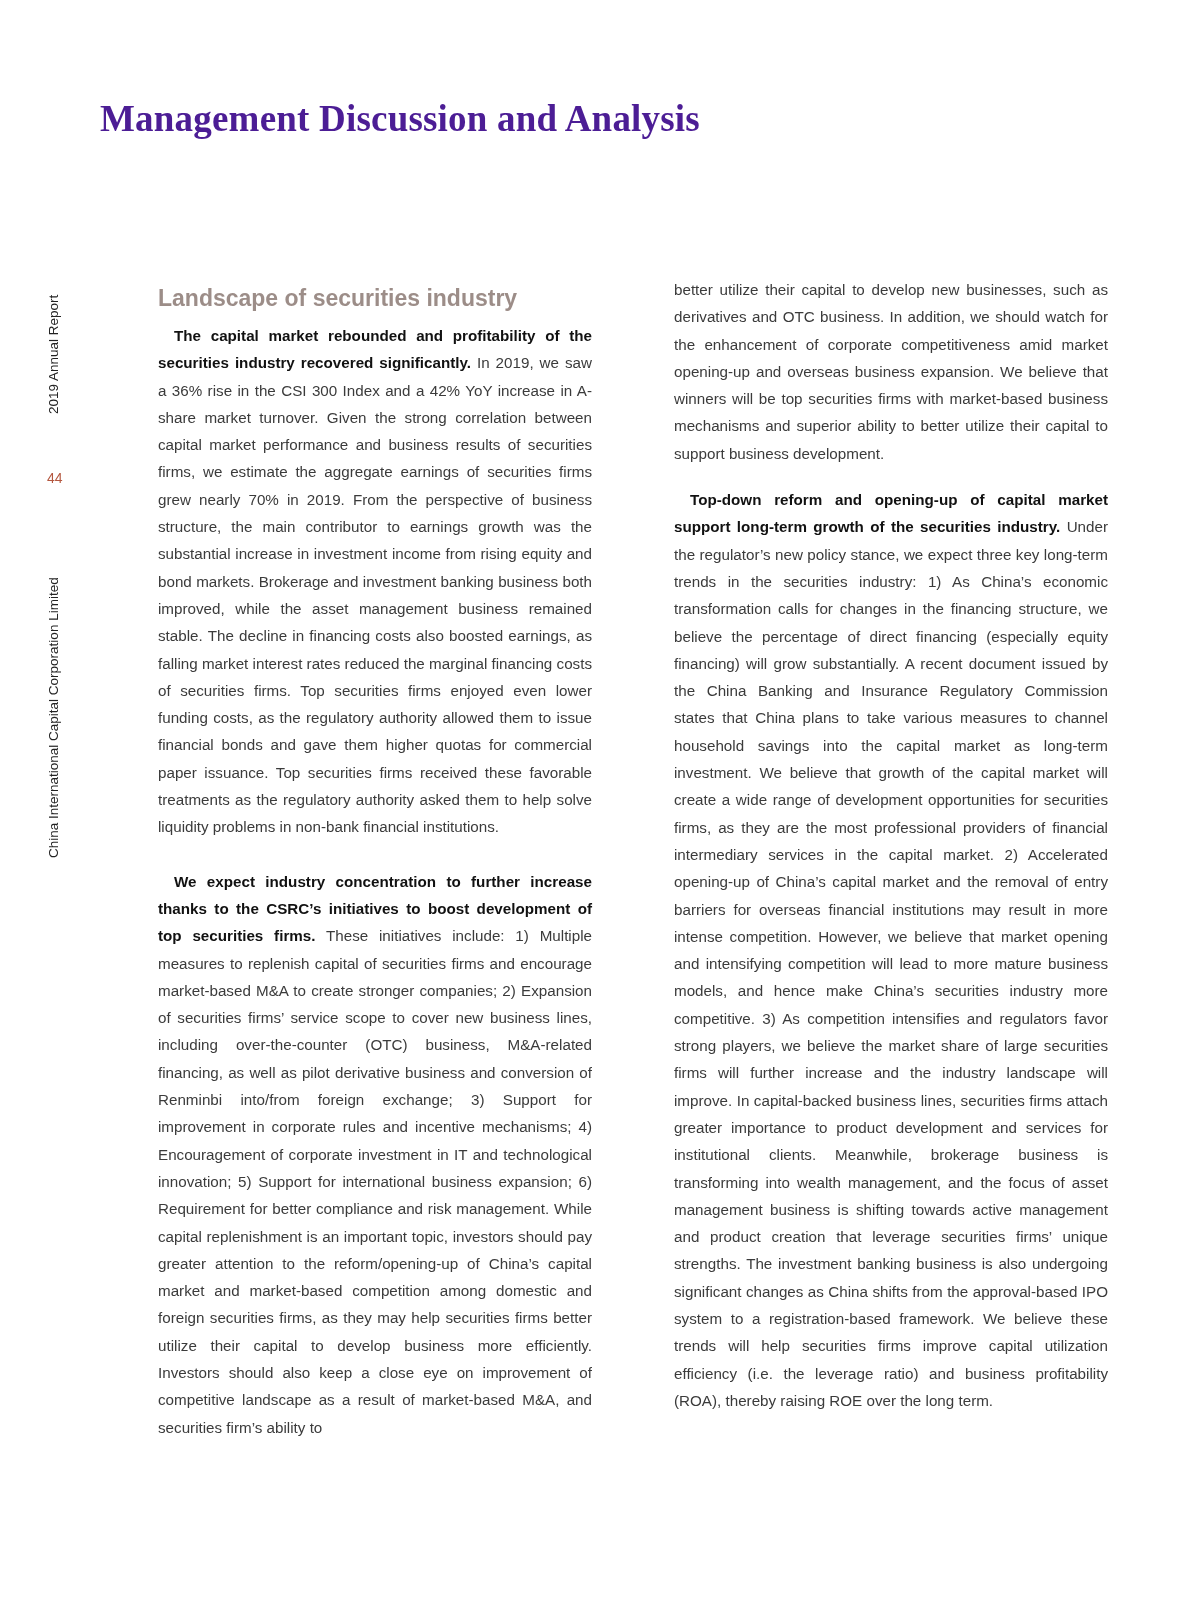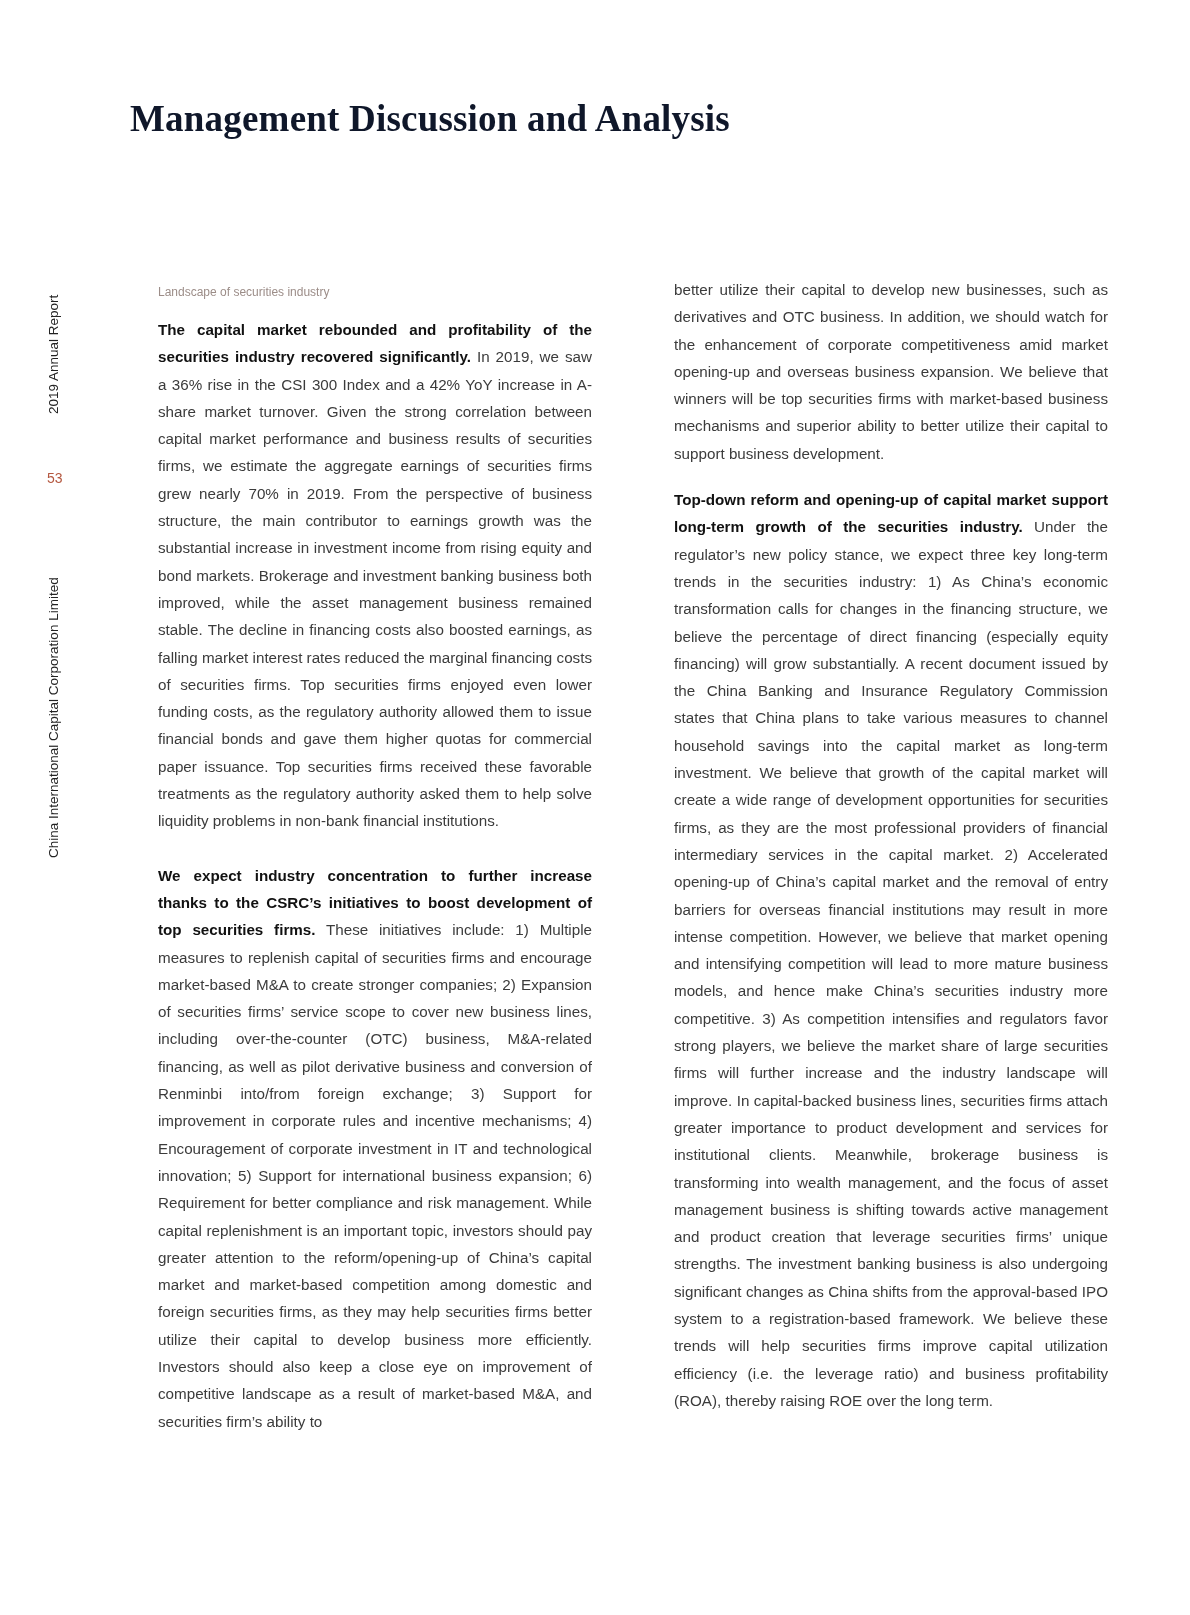--- a/index.html
+++ b/index.html
@@ -10,25 +10,25 @@
     body {
       width: 1190px;
       height: 1615px;
       position: relative;
       overflow: hidden;
       font-family: "Liberation Sans", sans-serif;
       color: #3a3a3a;
     }
     .page-title {
       position: absolute;
-      left: 130px;
+      left: 100px;
       top: 72px;
       font-family: "Liberation Serif", "DejaVu Serif", serif;
       font-size: 37px;
-      color: #0f172a;
+      color: #4c1d95;
       letter-spacing: 0.2px;
       white-space: nowrap;
     }
     .side-report {
       position: absolute;
       left: 46px;
       top: 414px;
       transform-origin: left top;
       transform: rotate(-90deg);
       font-size: 13.5px;
@@ -58,42 +58,43 @@
       width: 434px;
       font-size: 15.2px;
       line-height: 27.3px;
       text-align: justify;
       color: #3b3b3b;
       font-weight: normal;
     }
     .col-left { left: 158px; }
     .col-right { left: 674px; top: 276px; }
     .section-heading {
-      font-size: 12px;
-      font-weight: normal;
+      font-size: 23px;
+      font-weight: bold;
       color: #9c8d88;
-      margin: 2px 0 10px 0;
+      margin: 8px 0 10px 0;
       line-height: 28px;
     }
     .para {
       margin: 0 0 27px 0;
     }
     .lead {
       font-weight: bold;
       color: #111;
+      margin-left: 16px;
     }
     .right-p1 { margin-bottom: 19px; }
   </style>
 </head>
 <body>
 
 <h1 class="page-title">Management Discussion and Analysis</h1>
 
 <div class="side-report">2019 Annual Report</div>
-<div class="page-number">53</div>
+<div class="page-number">44</div>
 <div class="side-company">China International Capital Corporation Limited</div>
 
 <div class="col col-left">
   <h2 class="section-heading">Landscape of securities industry</h2>
   <p class="para">
     <span class="lead">The capital market rebounded and profitability of the securities industry recovered significantly.</span><span> In 2019, we saw a 36% rise in the CSI 300 Index and a 42% YoY increase in A-share market turnover. Given the strong correlation between capital market performance and business results of securities firms, we estimate the aggregate earnings of securities firms grew nearly 70% in 2019. From the perspective of business structure, the main contributor to earnings growth was the substantial increase in investment income from rising equity and bond markets. Brokerage and investment banking business both improved, while the asset management business remained stable. The decline in financing costs also boosted earnings, as falling market interest rates reduced the marginal financing costs of securities firms. Top securities firms enjoyed even lower funding costs, as the regulatory authority allowed them to issue financial bonds and gave them higher quotas for commercial paper issuance. Top securities firms received these favorable treatments as the regulatory authority asked them to help solve liquidity problems in non-bank financial institutions.</span>
   </p>
   <p class="para">
     <span class="lead">We expect industry concentration to further increase thanks to the CSRC’s initiatives to boost development of top securities firms.</span><span> These initiatives include: 1) Multiple measures to replenish capital of securities firms and encourage market-based M&amp;A to create stronger companies; 2) Expansion of securities firms’ service scope to cover new business lines, including over-the-counter (OTC) business, M&amp;A-related financing, as well as pilot derivative business and conversion of Renminbi into/from foreign exchange; 3) Support for improvement in corporate rules and incentive mechanisms; 4) Encouragement of corporate investment in IT and technological innovation; 5) Support for international business expansion; 6) Requirement for better compliance and risk management. While capital replenishment is an important topic, investors should pay greater attention to the reform/opening-up of China’s capital market and market-based competition among domestic and foreign securities firms, as they may help securities firms better utilize their capital to develop business more efficiently. Investors should also keep a close eye on improvement of competitive landscape as a result of market-based M&amp;A, and securities firm’s ability to</span>
   </p>

